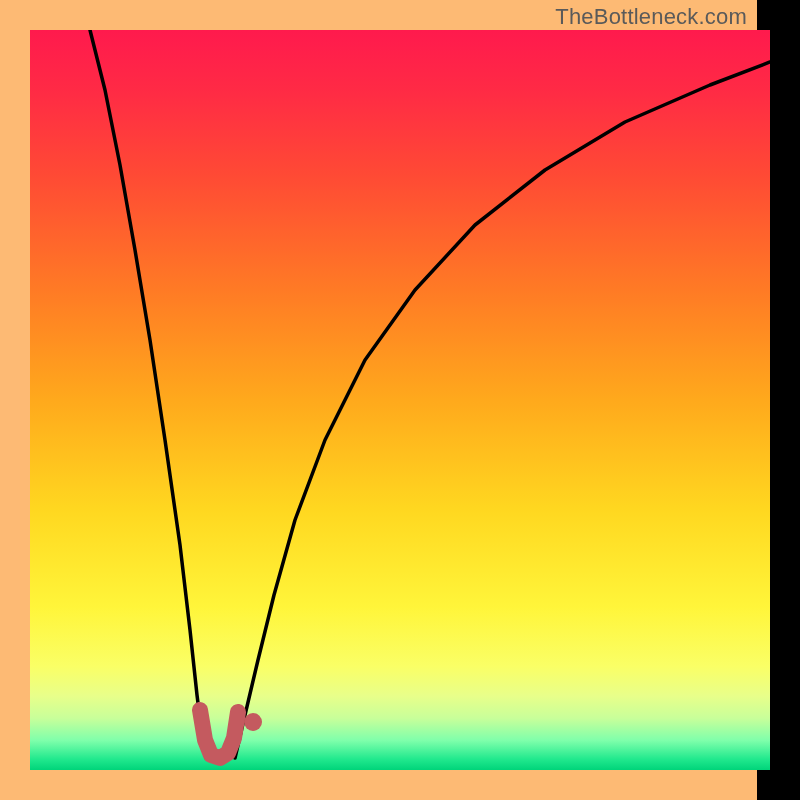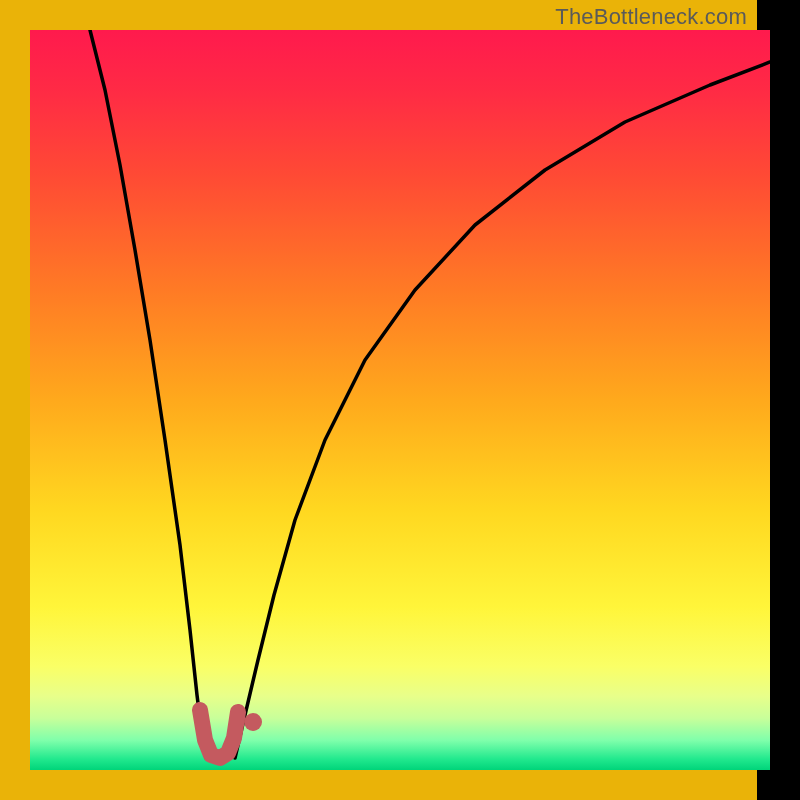--- a/index.html
+++ b/index.html
@@ -8,21 +8,21 @@
     width: 800px;
     height: 800px;
     overflow: hidden;
     background: #000;
     font-family: Arial, Helvetica, sans-serif;
   }
   .frame {
     position: absolute;
     left: 0; top: 0;
     width: 757px; height: 800px;
-    background: #eab308;
+    background: #fdba74;
   }
   .plot {
     position: absolute;
     left: 30px;
     top: 30px;
     width: 740px;
     height: 740px;
     overflow: hidden;
   }
   .watermark {

